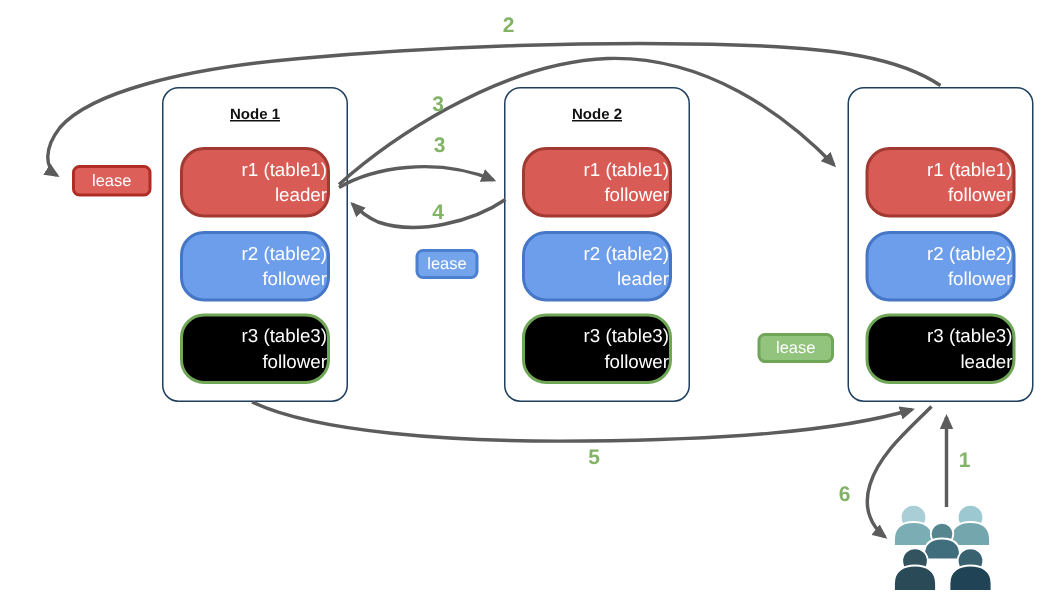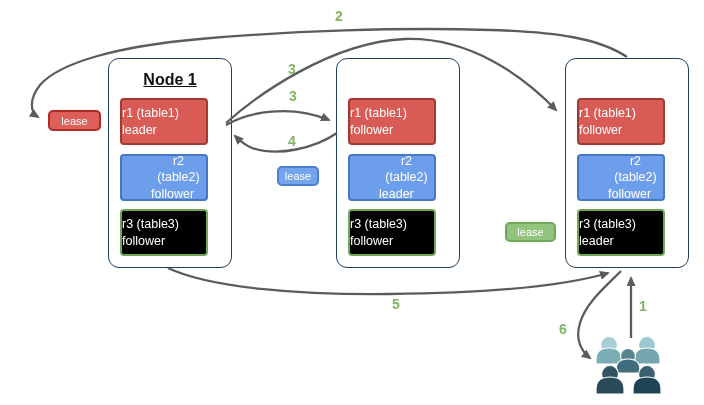--- a/index.html
+++ b/index.html
@@ -6,25 +6,25 @@
   .scene{
     position:relative;width:704px;height:405px;background:#ffffff;overflow:hidden;
     font-family:"Liberation Sans","DejaVu Sans",sans-serif;
   }
   .node{
     position:absolute;width:124px;height:210px;background:#ffffff;
     border:1.6px solid #1f3f5f;border-radius:11px;box-sizing:border-box;z-index:2;
   }
   .node-title{
     position:absolute;top:12px;left:0;width:100%;text-align:center;
-    font-size:16px;font-weight:bold;color:#111111;text-decoration:underline;
+    font-size:10px;font-weight:bold;color:#111111;text-decoration:underline;
   }
   .replica{
-    position:absolute;left:11px;width:88px;height:47px;border-radius:4px;
-    box-sizing:border-box;display:flex;flex-direction:column;align-items:flex-start;justify-content:center;
+    position:absolute;left:11px;width:100px;height:47px;border-radius:16px;
+    box-sizing:border-box;display:flex;flex-direction:column;align-items:flex-end;justify-content:center;
     color:#ffffff;font-size:12.5px;line-height:1.3;text-align:center;
   }
   .replica.red{background:#d95b55;border:2px solid #a33a32;}
   .replica.blue{background:#6d9eeb;border:2px solid #4577c6;padding-left:29px;}
   .replica.green{background:#000000;border:2px solid #70a757;}
   .r-pos-1{top:39px;} .r-pos-2{top:95px;} .r-pos-3{top:150px;}
   .lease{
     position:absolute;border-radius:5px;color:#ffffff;font-size:11px;
     display:flex;align-items:center;justify-content:center;box-sizing:border-box;z-index:2;
   }
@@ -53,20 +53,21 @@
       <span>r2 (table2)</span>
       <span>follower</span>
     </div>
     <div class="replica green r-pos-3">
       <span>r3 (table3)</span>
       <span>follower</span>
     </div>
   </div>
 
   <div class="node" style="left:336px;top:58px;">
+    <div class="node-title">Node 2</div>
     <div class="replica red r-pos-1">
       <span>r1 (table1)</span>
       <span>follower</span>
     </div>
     <div class="replica blue r-pos-2">
       <span>r2 (table2)</span>
       <span>leader</span>
     </div>
     <div class="replica green r-pos-3">
       <span>r3 (table3)</span>

